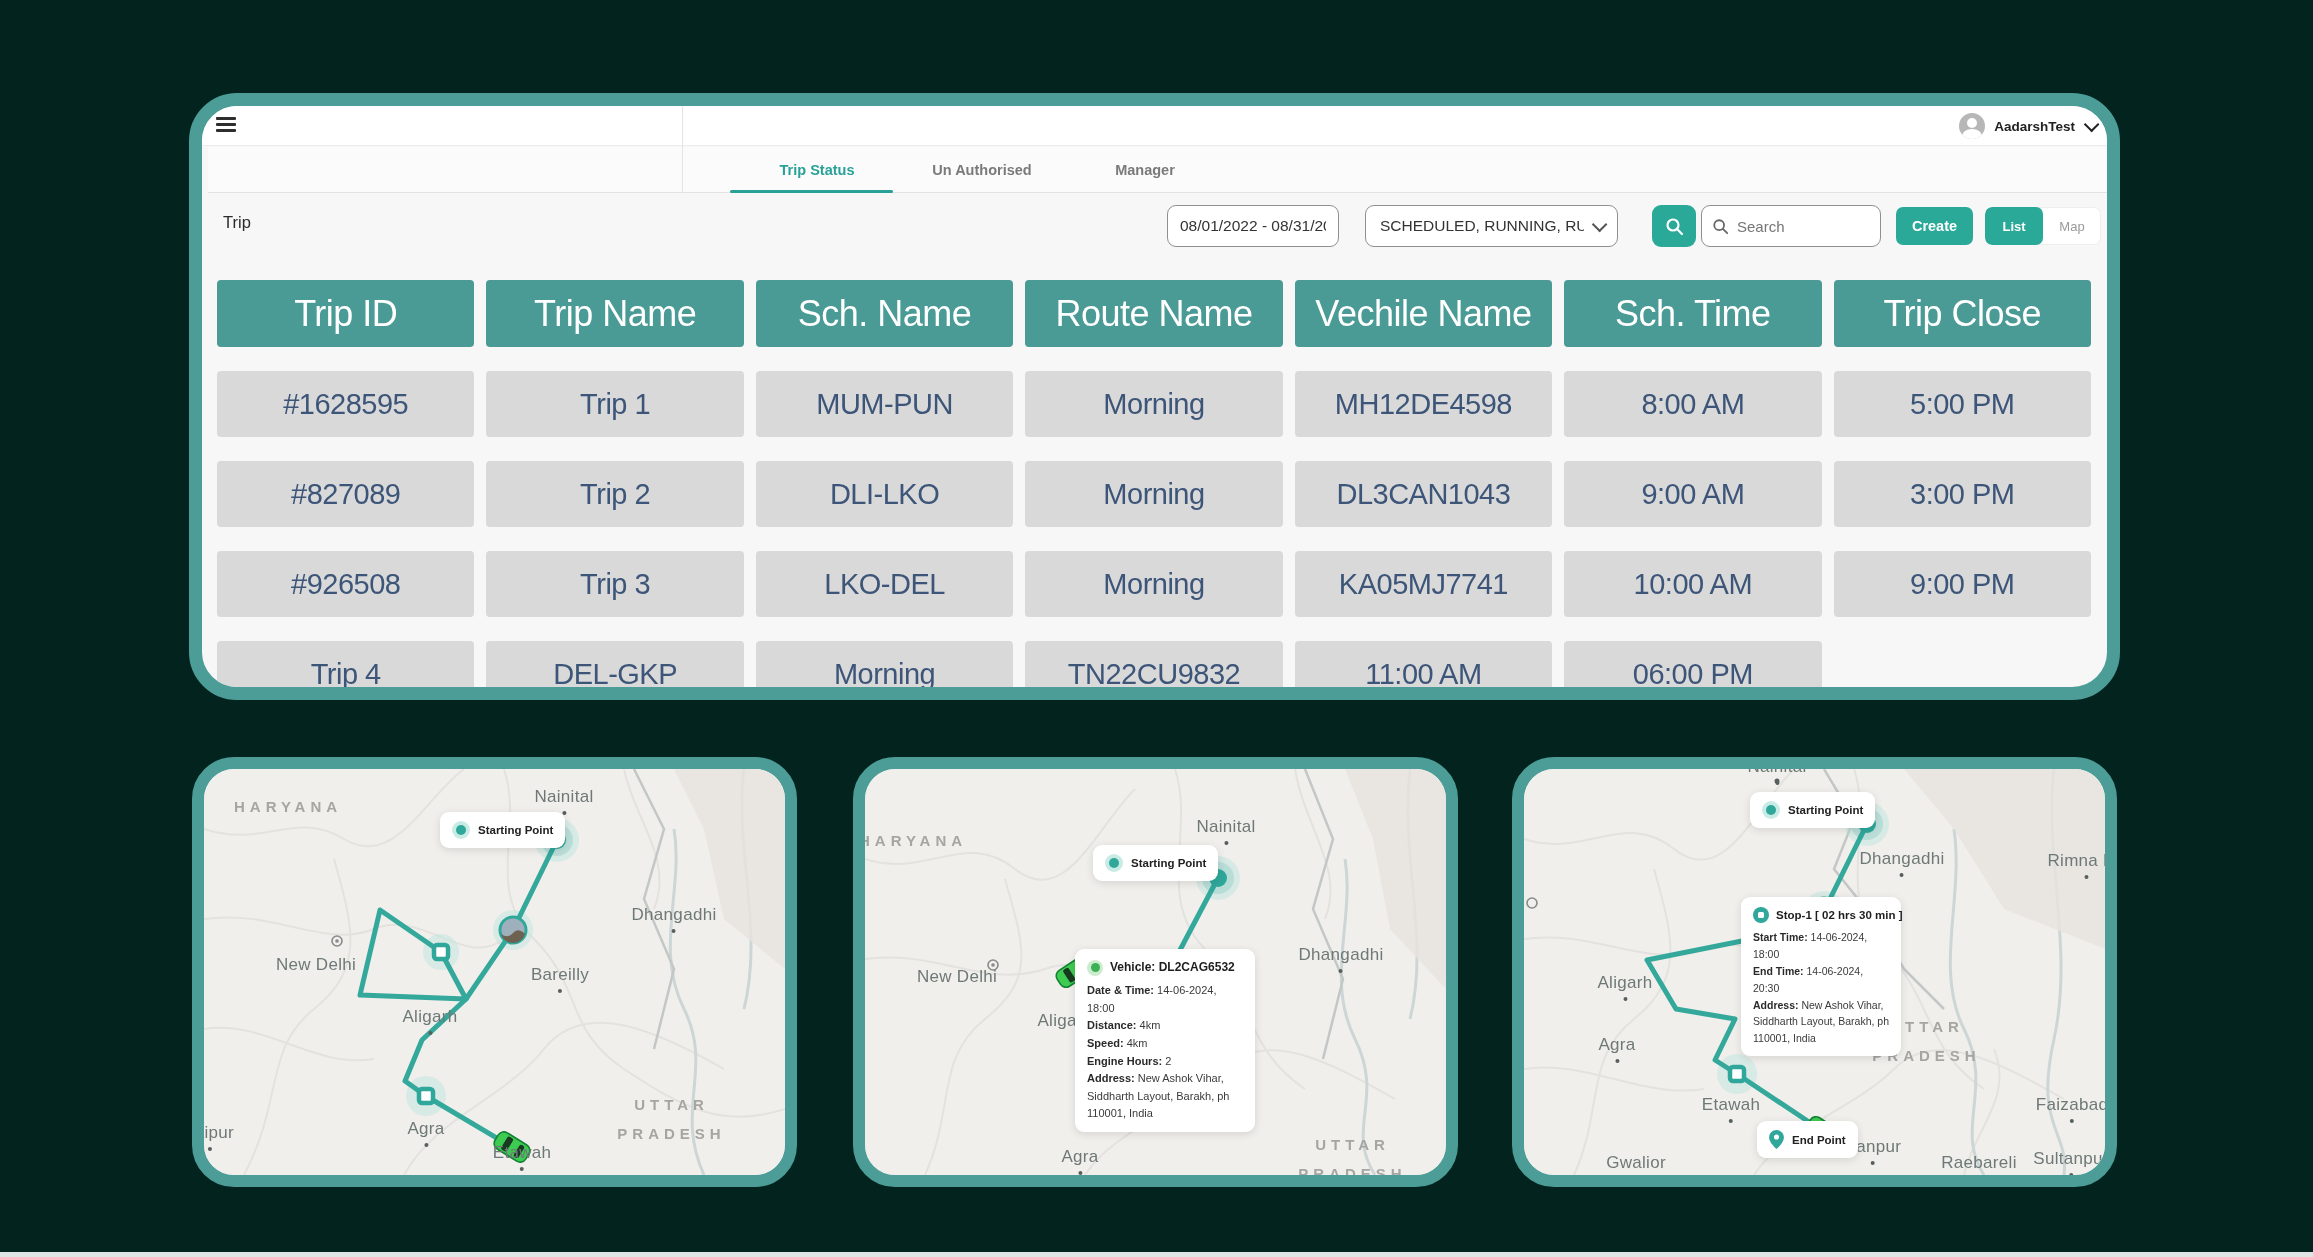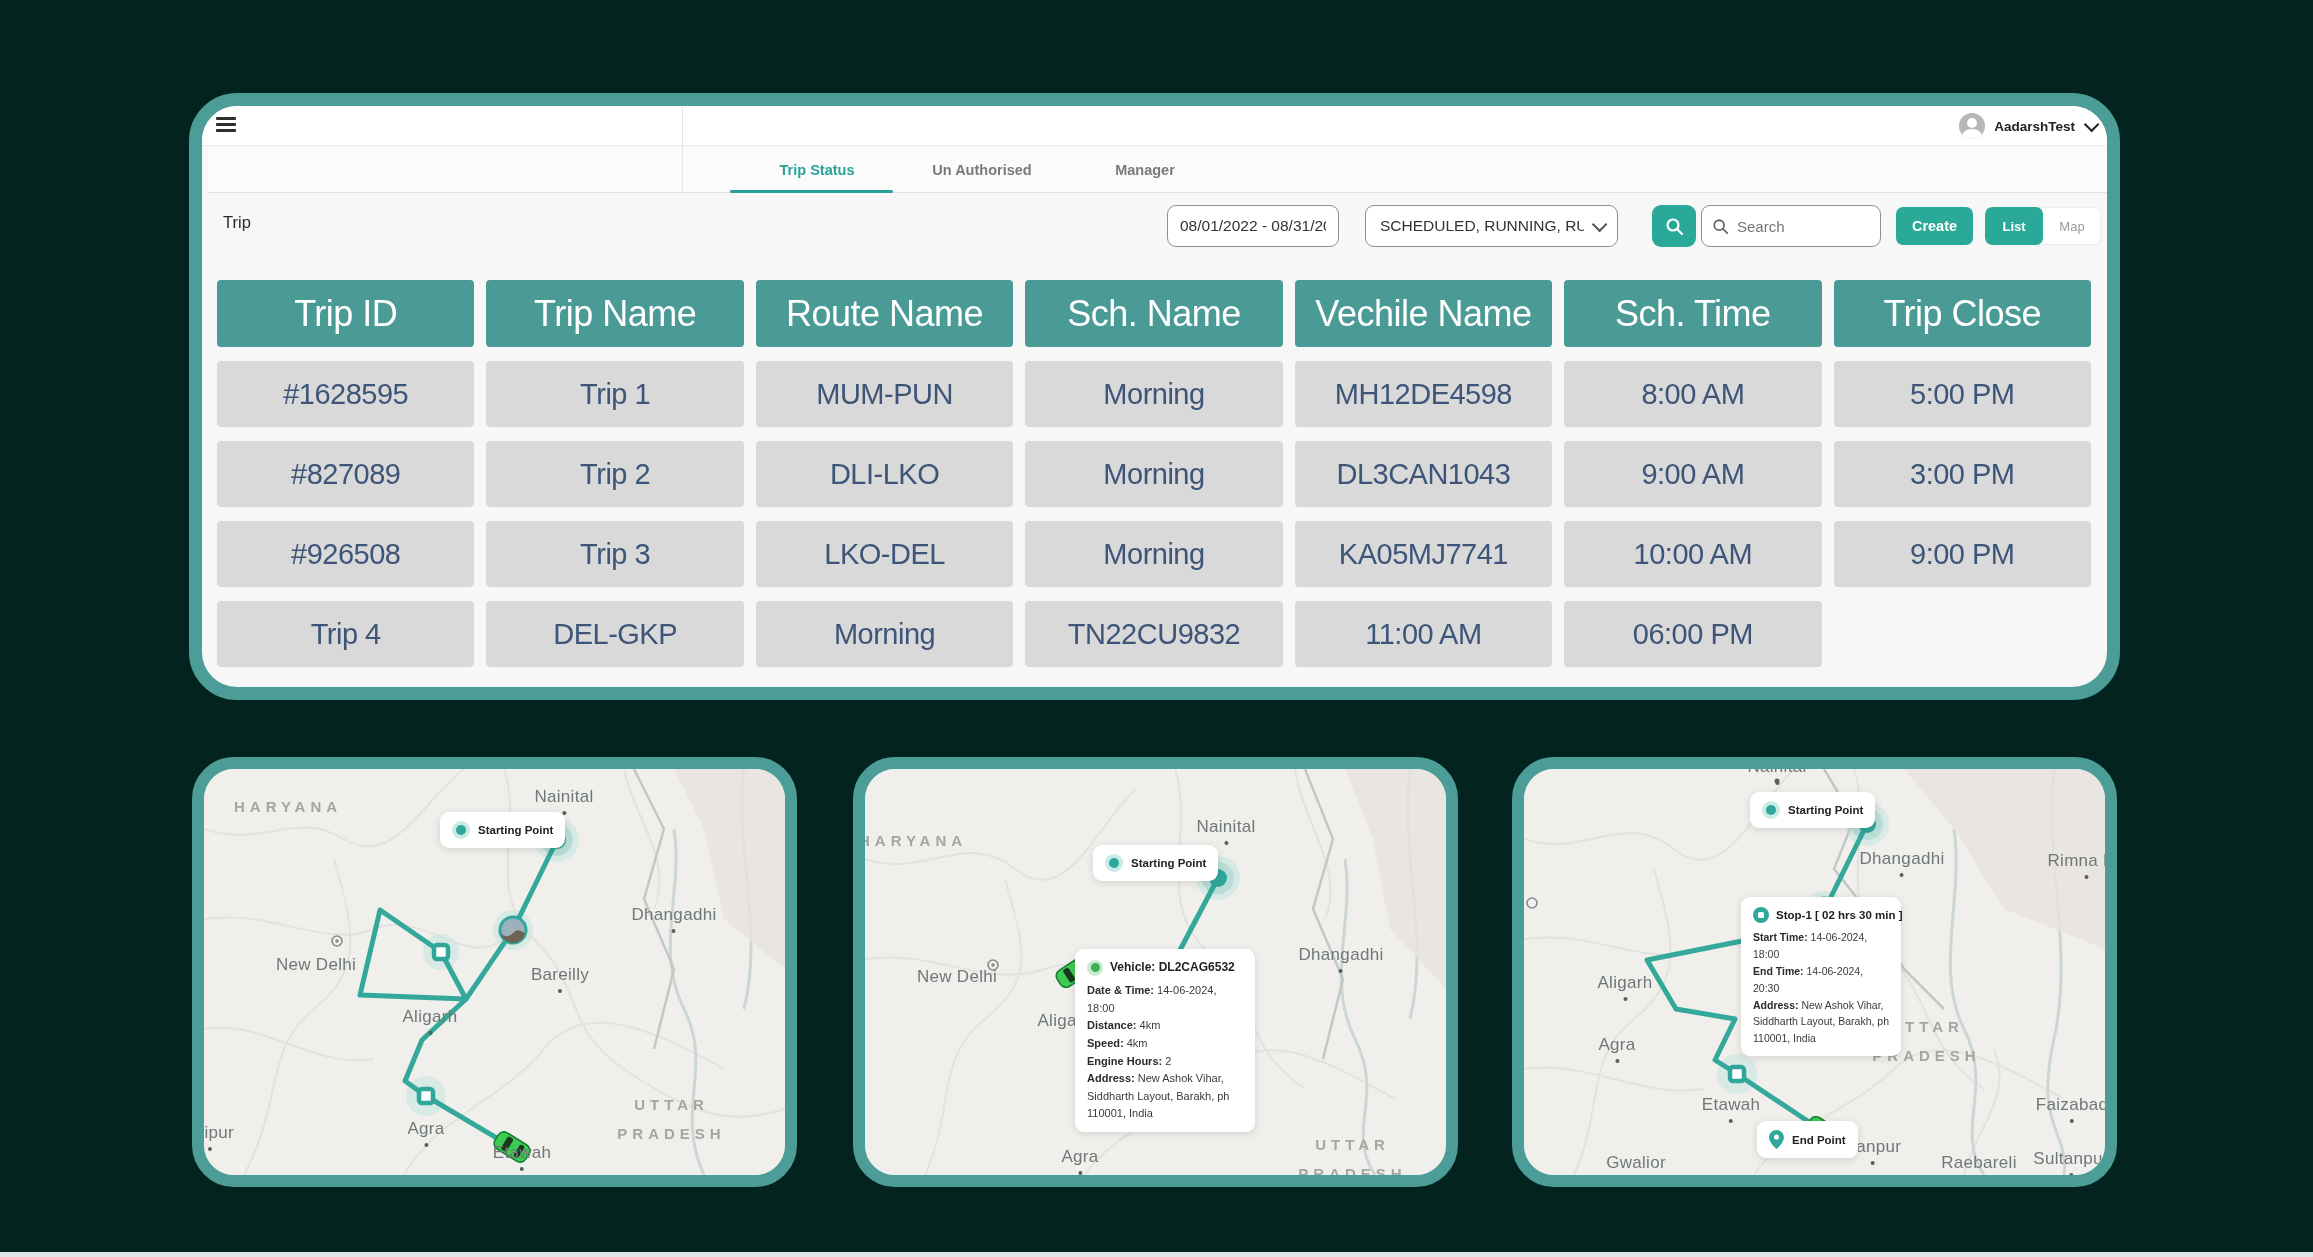--- a/index.html
+++ b/index.html
@@ -49,21 +49,21 @@
   .segmented { position:absolute; left:1783px; top:101px; width:116px; height:38px; background:#fff;
                border-radius:7px; display:flex; overflow:hidden; box-shadow:0 0 0 1px #eee inset; }
   .segmented .seg { flex:1; display:flex; align-items:center; justify-content:center; font-size:13px; cursor:pointer; }
   .seg.active { background:#2aa998; color:#fff; font-weight:bold; border-radius:7px; }
   .seg.idle { color:#9a9a9a; }
 
   
   .table { position:absolute; left:15px; top:174px; width:1874px; }
   .trow { display:grid; grid-template-columns:repeat(7,1fr); gap:12px; }
   .thead .cell { background:#4a9a95; color:#fff; height:67px; font-size:36px; }
-  .tbody-row { margin-top:14px; }
+  .tbody-row { margin-top:24px; }
   .tbody-row .cell { background:#d9d9d9; color:#3c5578; height:66px; font-size:29px; }
   .cell { display:flex; align-items:center; justify-content:center; border-radius:4px;
           font-weight:500; letter-spacing:-0.5px; }
 
   
   .map-card { position:absolute; top:757px; width:605px; height:430px; border:12px solid #4c9d97;
               border-radius:42px; background:#f0efec; overflow:hidden; }
   .map-inner { position:absolute; inset:0; border-radius:30px; overflow:hidden; background:#f0efec; }
   .map-svg { position:absolute; left:0; top:0; }
 
@@ -152,22 +152,22 @@
 
     <div class="segmented">
       <div class="seg active">List</div>
       <div class="seg idle">Map</div>
     </div>
 
     <div class="table">
       <div class="trow thead">
         <div class="cell">Trip ID</div>
         <div class="cell">Trip Name</div>
+        <div class="cell">Sch. Name</div>
         <div class="cell">Route Name</div>
-        <div class="cell">Sch. Name</div>
         <div class="cell">Vechile Name</div>
         <div class="cell">Sch. Time</div>
         <div class="cell">Trip Close</div>
       </div>
       <div class="trow tbody-row">
         <div class="cell">#1628595</div>
         <div class="cell">Trip 1</div>
         <div class="cell">MUM-PUN</div>
         <div class="cell">Morning</div>
         <div class="cell">MH12DE4598</div>

